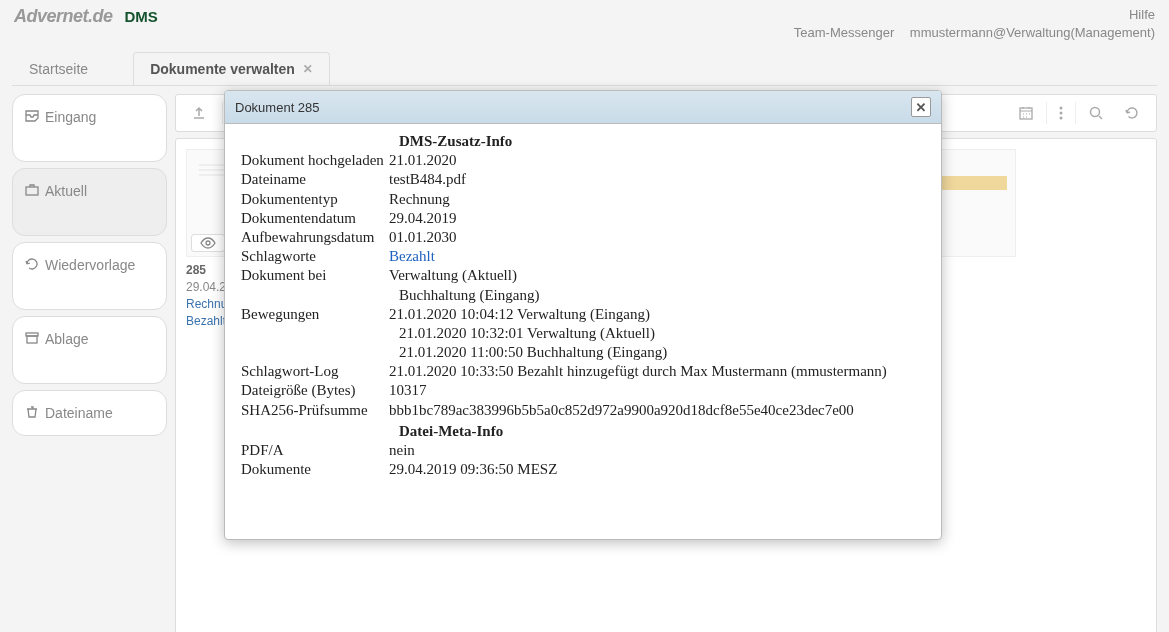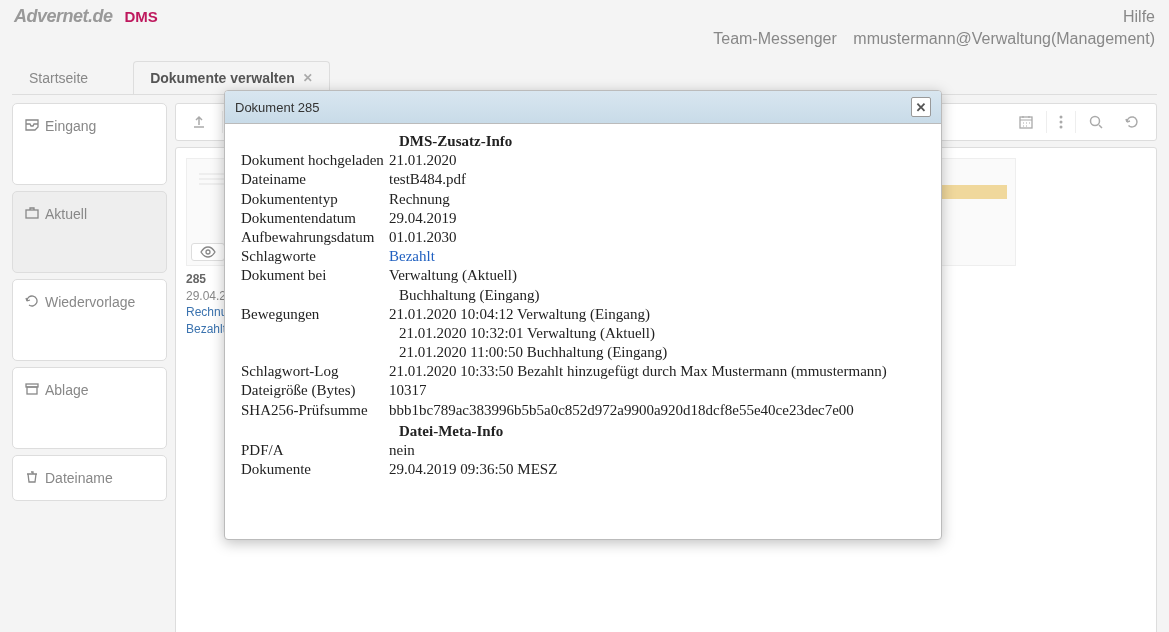--- a/index.html
+++ b/index.html
@@ -14,22 +14,22 @@
     position: relative;
   }
   .header {
     display: flex;
     justify-content: space-between;
     padding: 6px 14px 4px 14px;
   }
   .header-left { display: flex; align-items: baseline; gap: 12px; }
   .logo { font-size: 18px; font-weight: bold; color: #888; font-style: italic; letter-spacing: -0.5px; }
   .logo .ad { color: #999; }
-  .app-label { color: #be185d; font-size: 15px; font-weight: 600; }
-  .header-right { text-align: right; color: #888; font-size: 16px; line-height: 1.4; }
+  .app-label { color: #14532d; font-size: 15px; font-weight: 600; }
+  .header-right { text-align: right; color: #888; font-size: 13px; line-height: 1.4; }
   .header-right span { margin-left: 12px; cursor: pointer; }
 
   .tabs {
     margin: 6px 12px 0 12px;
     border-bottom: 1px solid #ddd;
     display: flex;
     gap: 28px;
   }
   .tab {
     padding: 8px 16px;
@@ -59,22 +59,22 @@
   }
   .sidebar {
     width: 155px;
     display: flex;
     flex-direction: column;
     gap: 6px;
   }
   .side-box {
     border: 1px solid #ddd;
     background: #fff;
-    border-radius: 5px;
-    padding: 14px 12px 50px 12px;
+    border-radius: 13px;
+    padding: 14px 12px 36px 12px;
     color: #888;
     cursor: pointer;
     font-size: 14px;
   }
   .side-box.active { background: #eee; }
   .side-box .icon { margin-right: 6px; display: inline-block; width: 14px; }
   .side-box.short { padding-bottom: 14px; }
 
   .main {
     flex: 1;

